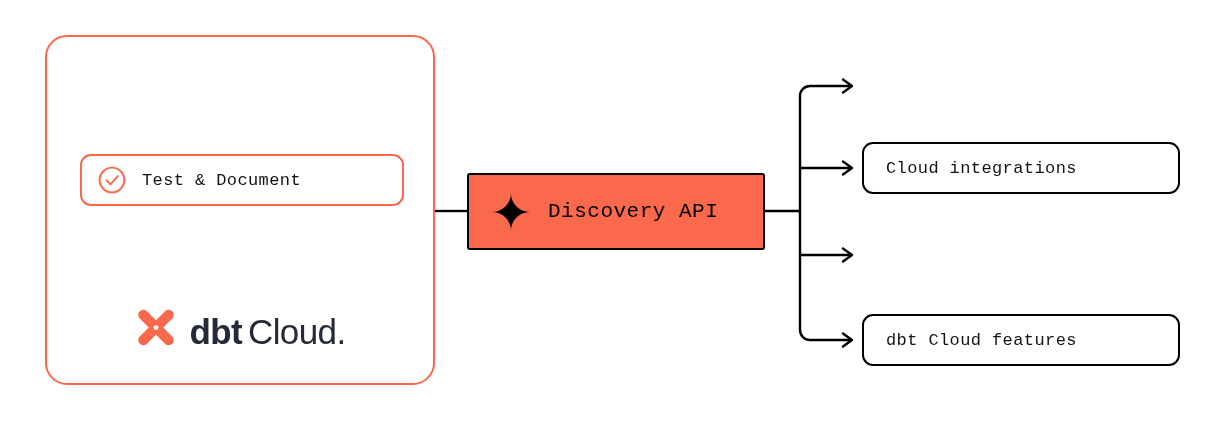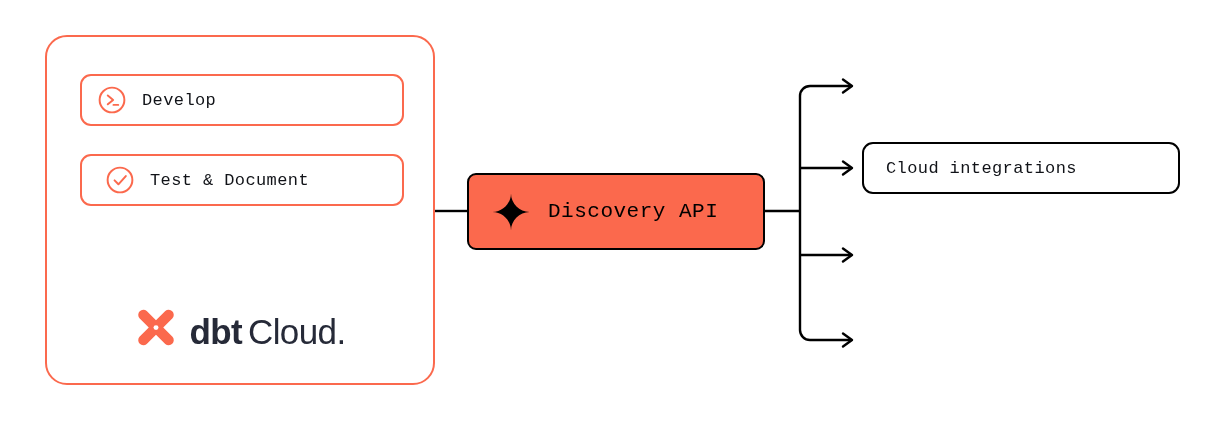--- a/index.html
+++ b/index.html
@@ -35,21 +35,21 @@
     width: 324px;
     height: 52px;
     box-sizing: border-box;
     border: 2px solid #fb694d;
     border-radius: 11px;
     background: #ffffff;
     display: flex;
     align-items: center;
   }
   .stage-card.c0 { top: 37px; }
-  .stage-card.c1 { top: 117px; padding-left: 8px; }
+  .stage-card.c1 { top: 117px; }
   .stage-card.c2 { top: 196px; }
 
   .stage-icon {
     width: 30px;
     height: 30px;
     margin-left: 15px;
     flex: 0 0 auto;
     display: block;
   }
   .stage-label {
@@ -91,21 +91,21 @@
   
   #api-node {
     position: absolute;
     left: 467px;
     top: 173px;
     width: 298px;
     height: 77px;
     box-sizing: border-box;
     background: #fb694d;
     border: 2px solid #000000;
-    border-radius: 9px;
+    border-radius: 3px;
     display: flex;
     align-items: center;
   }
   #api-sparkle-icon {
     width: 40px;
     height: 40px;
     margin-left: 22px;
     flex: 0 0 auto;
     display: block;
   }
@@ -152,28 +152,20 @@
     white-space: nowrap;
   }
 </style>
 </head>
 <body>
 
 <div id="canvas">
 
   <div id="source-panel">
 
-    <div class="stage-card c0">
-      <svg class="stage-icon" viewBox="0 0 32 32">
-        <circle cx="16" cy="16" r="13.2" fill="none" stroke="#fb694d" stroke-width="2.1"></circle>
-        <polyline points="11.5,11.2 17.2,15.9 11.5,20.6" fill="none" stroke="#fb694d" stroke-width="2.1" stroke-linecap="round" stroke-linejoin="round"></polyline>
-        <line x1="17.6" y1="21.2" x2="22.6" y2="21.2" stroke="#fb694d" stroke-width="2.1" stroke-linecap="round"></line>
-      </svg>
-      <span class="stage-label">Develop</span>
-    </div>
 
     <div class="stage-card c1">
       <svg class="stage-icon" viewBox="0 0 32 32">
         <circle cx="16" cy="16" r="13.2" fill="none" stroke="#fb694d" stroke-width="2.1"></circle>
         <polyline points="10.2,16.4 14.3,20.6 22.2,11.8" fill="none" stroke="#fb694d" stroke-width="2.1" stroke-linecap="round" stroke-linejoin="round"></polyline>
       </svg>
       <span class="stage-label">Test &amp; Document</span>
     </div>
 
 
@@ -212,14 +204,17 @@
     <line x1="800" y1="255" x2="850" y2="255" stroke="#000000" stroke-width="2.4"></line>
     <polyline points="843,248.5 852,255 843,261.5" fill="none" stroke="#000000" stroke-width="2.4" stroke-linecap="round" stroke-linejoin="round"></polyline>
 
     <path d="M800 325 L800 330 A10 10 0 0 0 810 340 L850 340" fill="none" stroke="#000000" stroke-width="2.4"></path>
     <polyline points="843,333.5 852,340 843,346.5" fill="none" stroke="#000000" stroke-width="2.4" stroke-linecap="round" stroke-linejoin="round"></polyline>
   </svg>
 
   <div class="consumer-box b1">
     <span class="consumer-label">Cloud integrations</span>
   </div>
+  <div class="consumer-box b3">
+    <span class="consumer-label">dbt Cloud features</span>
+  </div>
 
 </div>
 
 </body></html>

